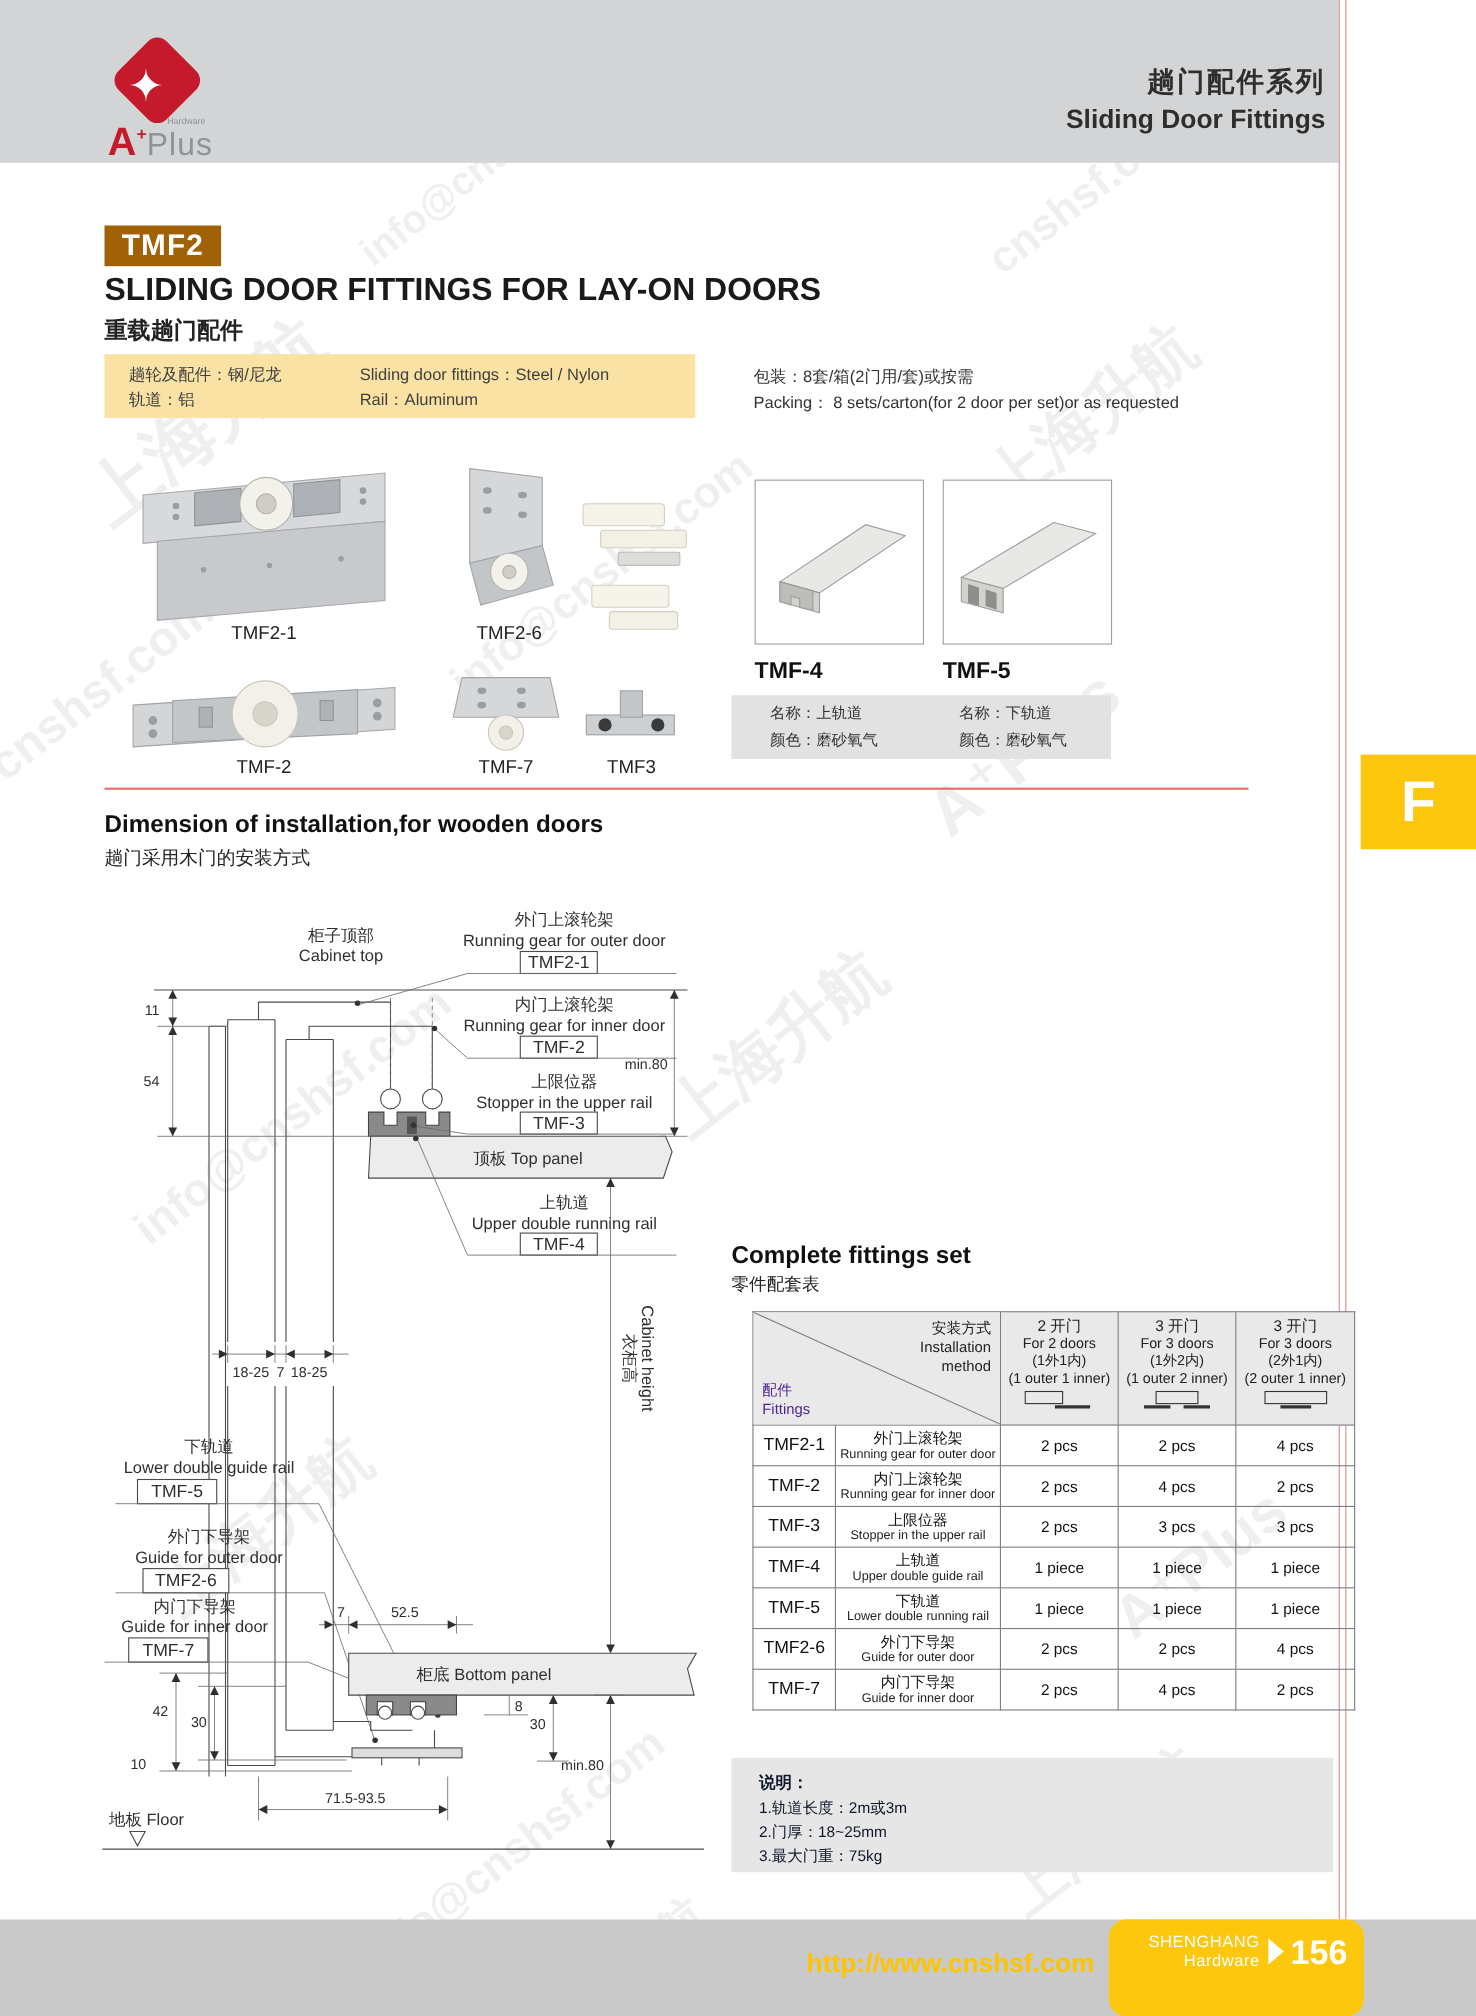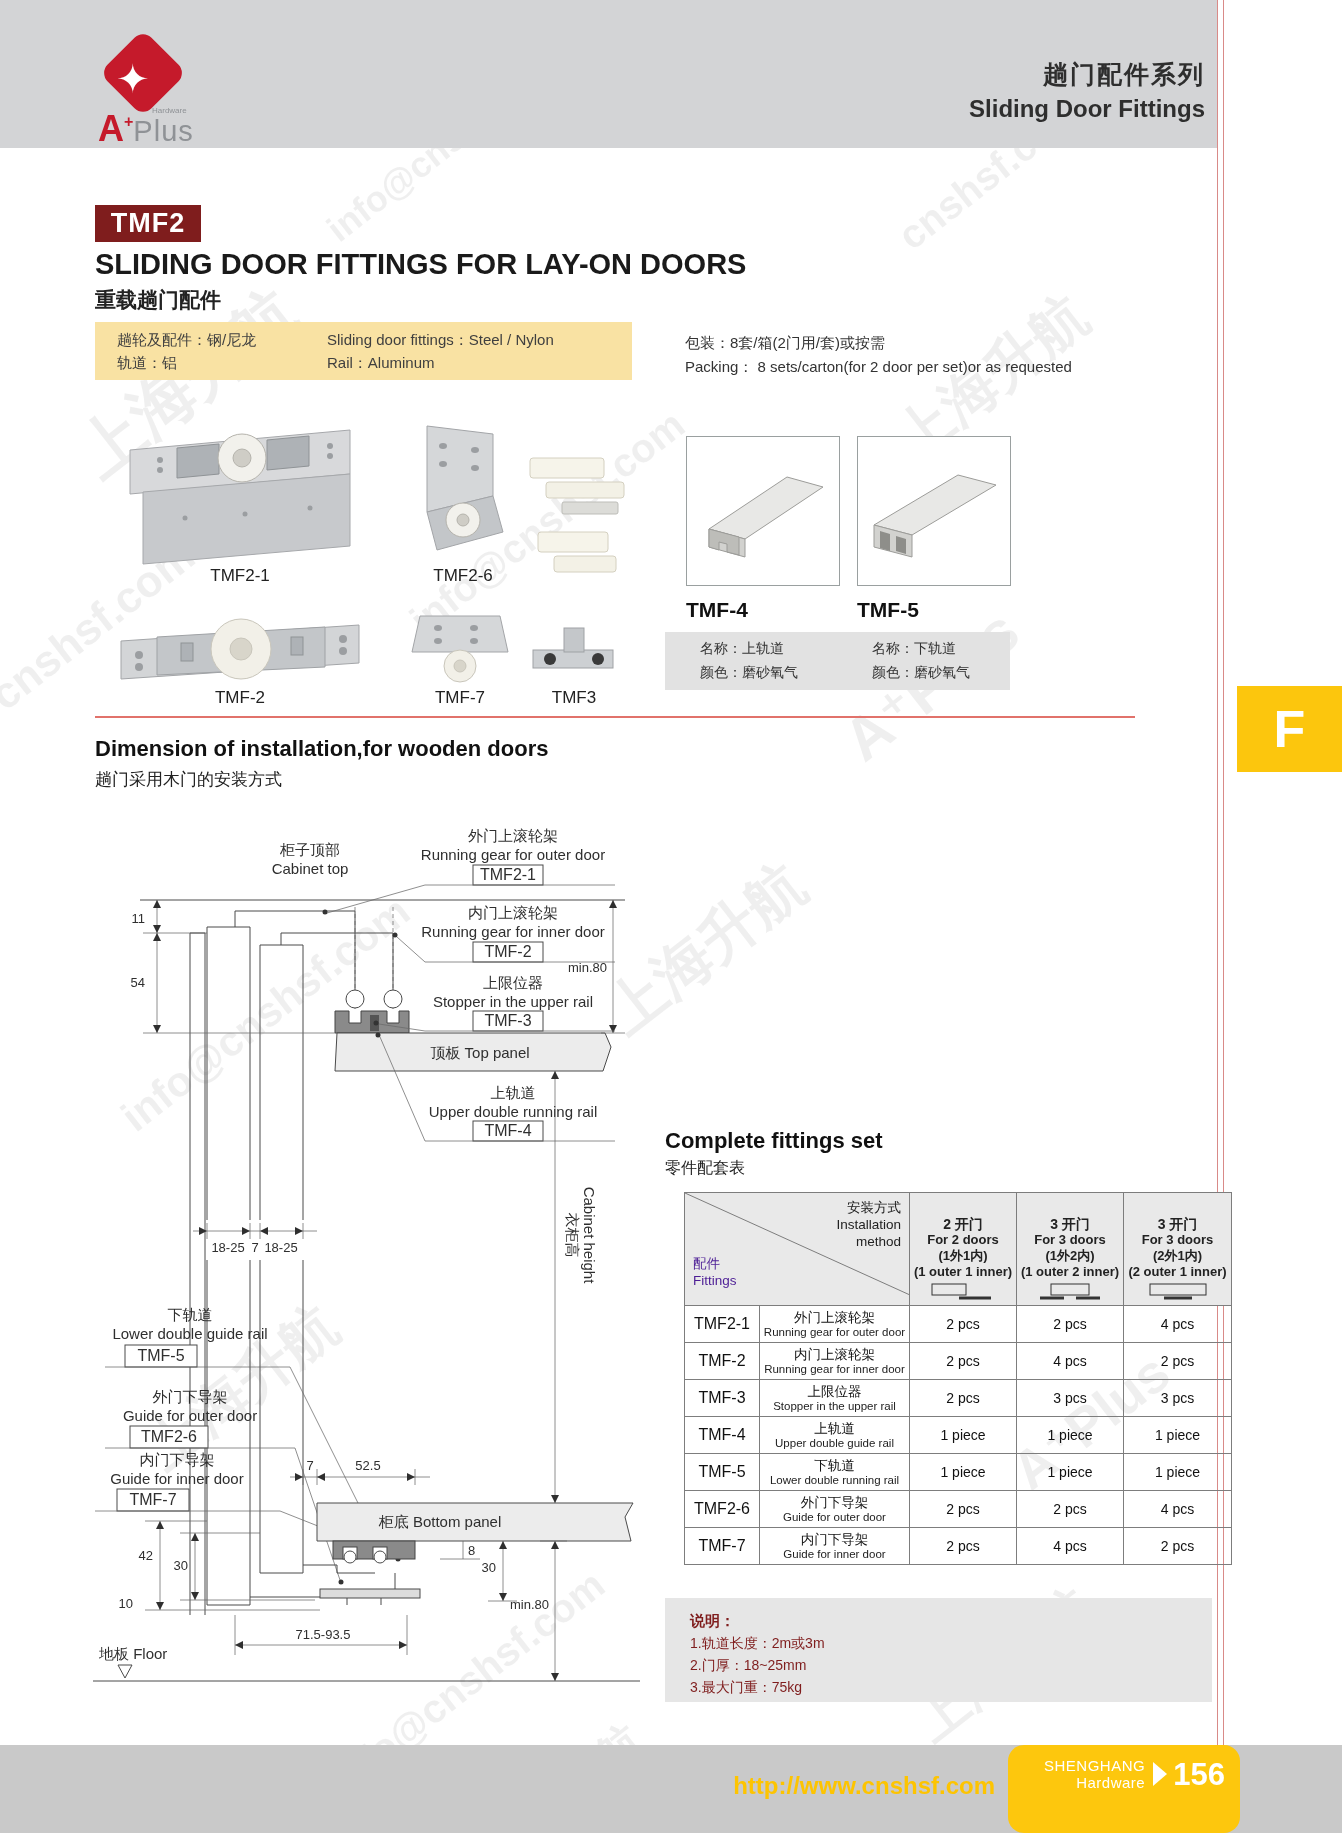--- a/index.html
+++ b/index.html
@@ -18,21 +18,21 @@
   .logo-diamond{left:112px;top:42px;width:62px;height:62px;background:#c51a2b;border-radius:12px;transform:rotate(45deg);}
   .logo-star{left:116px;top:56px;font-size:40px;color:#fff;}
   .brand{left:98px;top:108px;font-size:0;white-space:nowrap;}
   .brand .a{font-size:36px;font-weight:bold;color:#c51a2b;}
   .brand .plus-sign{font-size:16px;font-weight:bold;color:#c51a2b;vertical-align:14px;}
   .brand .rest{font-size:29px;color:#8f9296;letter-spacing:1px;}
   .brand-hw{left:152px;top:106px;font-size:8px;color:#8f9296;}
   
   .f-tab{left:1237px;top:686px;width:105px;height:86px;background:#fcc60d;color:#fff;font-size:52px;font-weight:bold;text-align:center;line-height:86px;}
   
-  .badge{left:95px;top:205px;width:106px;height:37px;background:#7f1d1d;color:#fff;font-size:27px;font-weight:bold;text-align:center;line-height:37px;letter-spacing:1px;}
+  .badge{left:95px;top:205px;width:106px;height:37px;background:#a16207;color:#fff;font-size:27px;font-weight:bold;text-align:center;line-height:37px;letter-spacing:1px;}
   .title-en{left:95px;top:248px;font-size:29px;font-weight:bold;color:#1a1a1a;letter-spacing:0px;}
   .title-cn{left:95px;top:286px;font-size:21px;font-weight:bold;color:#222;}
   
   .spec-box{left:95px;top:322px;width:537px;height:58px;background:#f9e2a3;}
   .spec-grid{display:grid;grid-template-columns:210px auto;padding:9px 0 0 22px;row-gap:4px;font-size:15px;color:#3f3f3f;}
   .packing{left:685px;top:331px;font-size:15px;color:#333;line-height:24px;}
   
   .prod-label{font-size:17px;color:#222;text-align:center;width:150px;}
   .rail-box{width:152px;height:148px;background:#fff;border:1px solid #9aa0a0;}
   .rail-code{font-size:21px;font-weight:bold;color:#111;}
@@ -46,32 +46,32 @@
   .fit-en{left:665px;top:1128px;font-size:22px;font-weight:bold;color:#111;}
   .fit-cn{left:665px;top:1158px;font-size:16px;color:#222;}
   
   table.fit{border-collapse:collapse;table-layout:fixed;width:547px;margin-left:19px;}
   table.fit td,table.fit th{border:1px solid #7d7d7d;padding:0;font-weight:normal;}
   .th-cell{background:#e9e9e9;vertical-align:top;}
   .corner{position:relative;height:102px;background:#e9e9e9;}
   .corner svg{position:absolute;left:0;top:0;}
   .corner .tr{position:absolute;right:8px;top:6px;text-align:right;font-size:13.5px;color:#222;line-height:17px;}
   .corner .bl{position:absolute;left:8px;bottom:6px;text-align:left;font-size:13.5px;color:#4c1d95;line-height:17px;}
-  .colhead{text-align:center;font-size:13px;color:#222;line-height:16px;padding-top:23px;font-weight:bold;}
+  .colhead{text-align:center;font-size:13px;color:#222;line-height:16px;padding-top:4px;}
   .colhead .l1{font-size:14px;}
   .colhead svg{margin-top:3px;}
   td.code{font-size:16px;text-align:center;color:#111;}
   td.desc{text-align:center;}
   td.desc .cn{font-size:13.5px;color:#111;line-height:16px;}
   td.desc .en{font-size:11.5px;color:#222;line-height:13px;}
   td.qty{font-size:14px;text-align:center;color:#111;}
   tr.body-row{height:37px;}
   
   .notes{left:665px;top:1598px;width:547px;height:104px;background:#e6e6e6;}
-  .notes .col{position:absolute;top:12px;font-size:14px;color:#7f1d1d;line-height:22px;}
+  .notes .col{position:absolute;top:12px;font-size:14px;color:#0f172a;line-height:22px;}
   .notes .t{font-weight:bold;font-size:15px;}
   
   .footer-band{left:0;top:1745px;width:1342px;height:88px;background:#c9c9c9;}
   .footer-url{left:600px;top:1772px;width:395px;text-align:right;font-size:24px;font-weight:bold;color:#fdc401;}
   .page-box{left:1008px;top:1745px;width:232px;height:88px;background:#fdc70d;border-radius:16px;}
   .page-box-inner{display:flex;align-items:flex-start;padding:12px 0 0 36px;}
   .pb-brand{text-align:right;color:#fff;line-height:17px;font-size:15px;letter-spacing:.5px;}
   .pb-tri{width:0;height:0;border-left:14px solid #fff;border-top:12px solid transparent;border-bottom:12px solid transparent;margin:5px 6px 0 8px;}
   .pb-num{color:#fff;font-size:31px;font-weight:bold;line-height:36px;}
   

